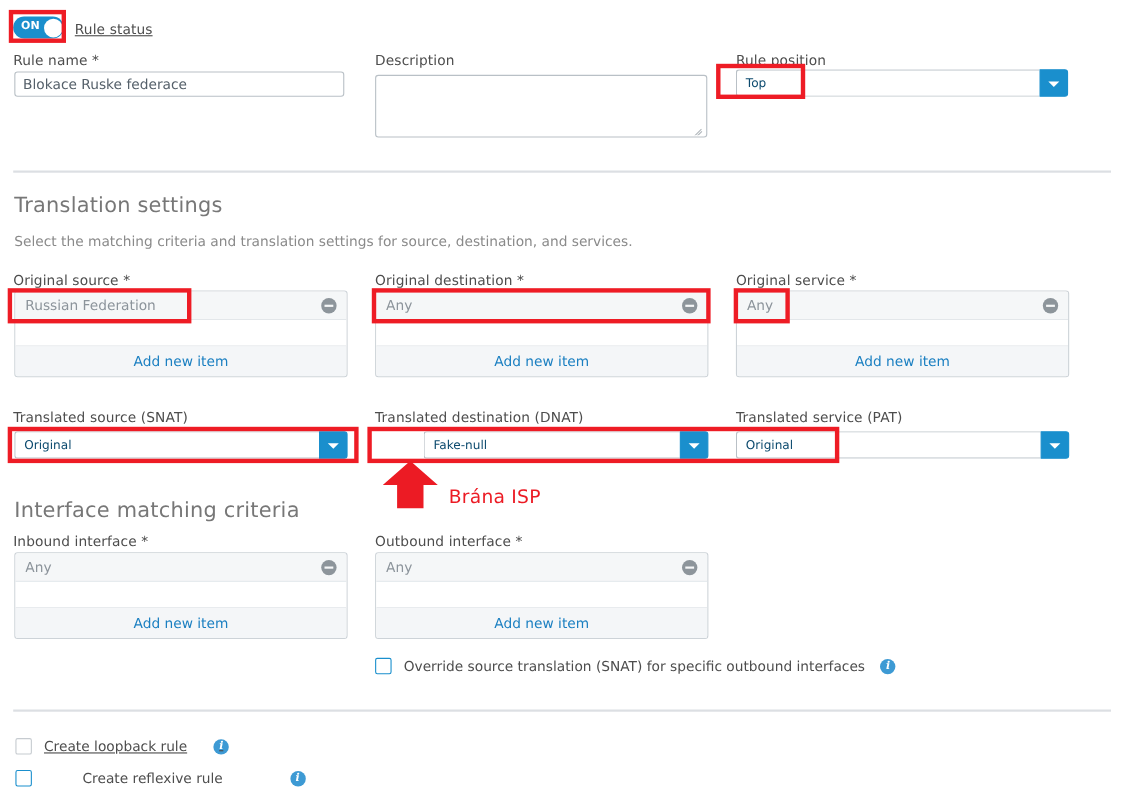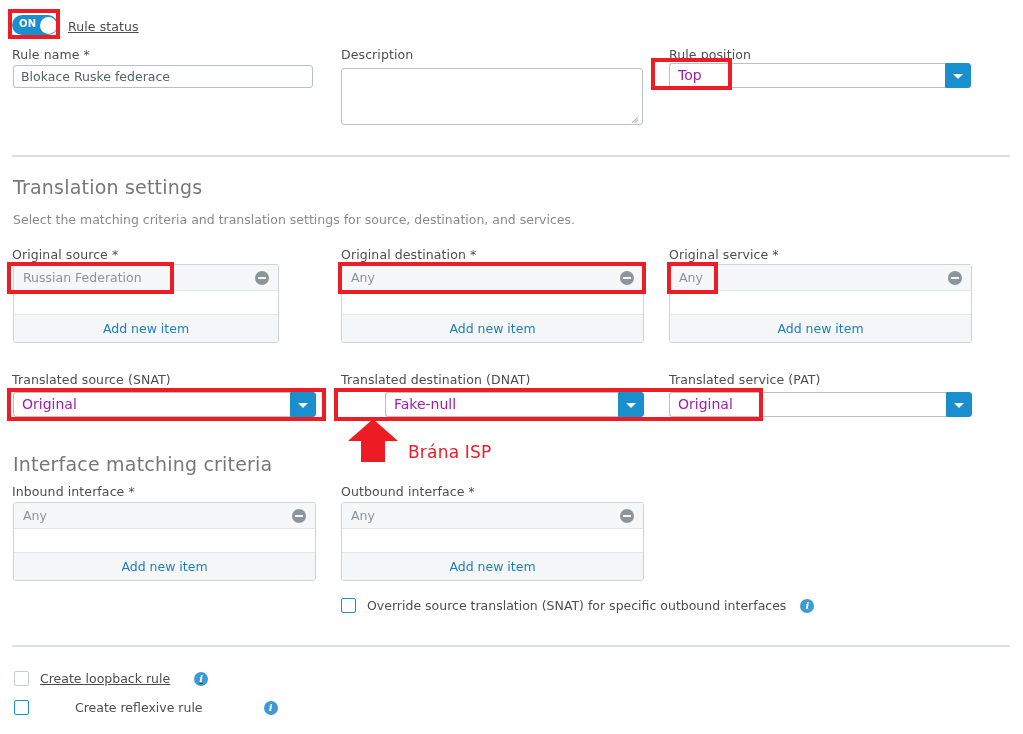--- a/index.html
+++ b/index.html
@@ -88,22 +88,22 @@
     height: 25px;
     display: flex;
     align-items: stretch;
   }
   .combo .combo-field {
     flex: 1;
     border: 1px solid #b9c0c6;
     border-right: none;
     border-radius: 3px 0 0 3px;
     background: #ffffff;
-    font-size: 14px;
-    color: #a21caf;
+    font-size: 11px;
+    color: #0c4a6e;
     padding: 0 8px;
     line-height: 23px;
     white-space: nowrap;
     overflow: hidden;
   }
   .combo .combo-btn {
     width: 26px;
     background: #1a8fcd;
     border: 1px solid #1a8fcd;
     border-radius: 0 3px 3px 0;
@@ -241,21 +241,21 @@
         <span class="arw"></span>
       </div>
   </div>
 
   <div class="divider" style="left:12px; top:155px; width:998px;"></div>
 
   <div class="section-title" style="position:absolute; left:13px; top:176px;">Translation settings</div>
   <div class="section-sub" style="position:absolute; left:13px; top:212px;">Select the matching criteria and translation settings for source, destination, and services.</div>
 
   <div class="field-label" style="position:absolute; left:12px; top:247px;">Original source *</div>
-  <div class="itembox" style="position:absolute; left:13px; top:264px; width:266px;">
+  <div class="itembox" style="position:absolute; left:13px; top:264px; width:303px;">
     <div class="row">
       <span class="val">Russian Federation</span>
       <span class="minus-icon"></span>
     </div>
     <div class="blank"></div>
     <div class="addnew">Add new item</div>
   </div>
 
   <div class="field-label" style="position:absolute; left:341px; top:247px;">Original destination *</div>
   <div class="itembox" style="position:absolute; left:341px; top:264px; width:303px;">

